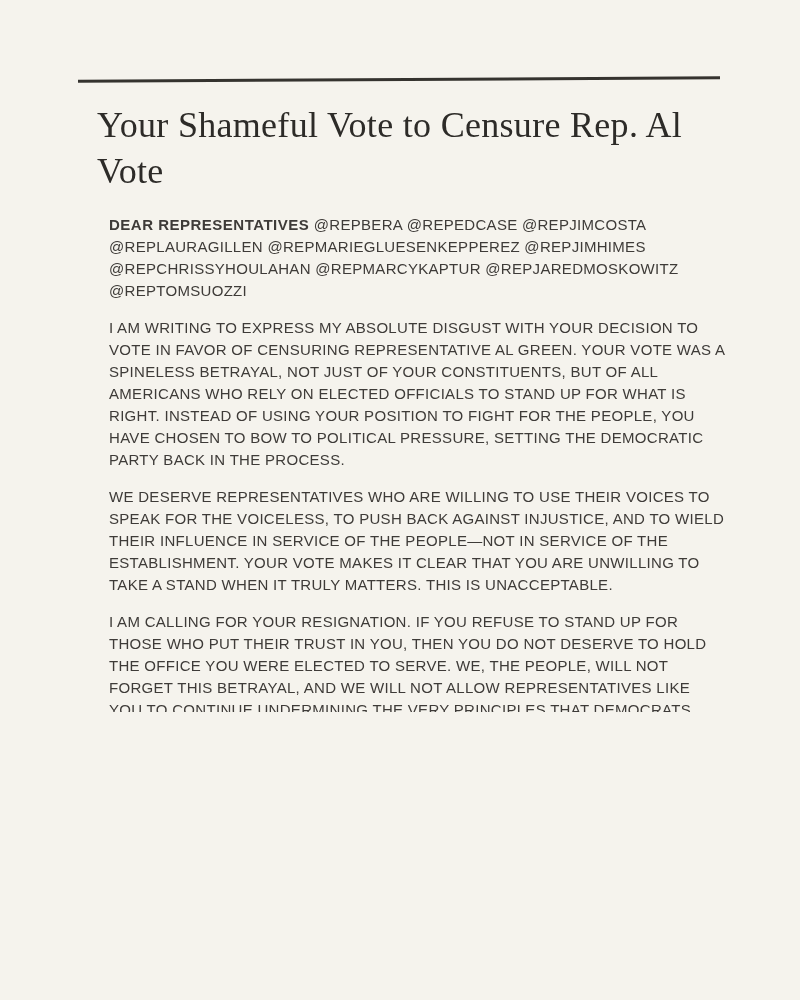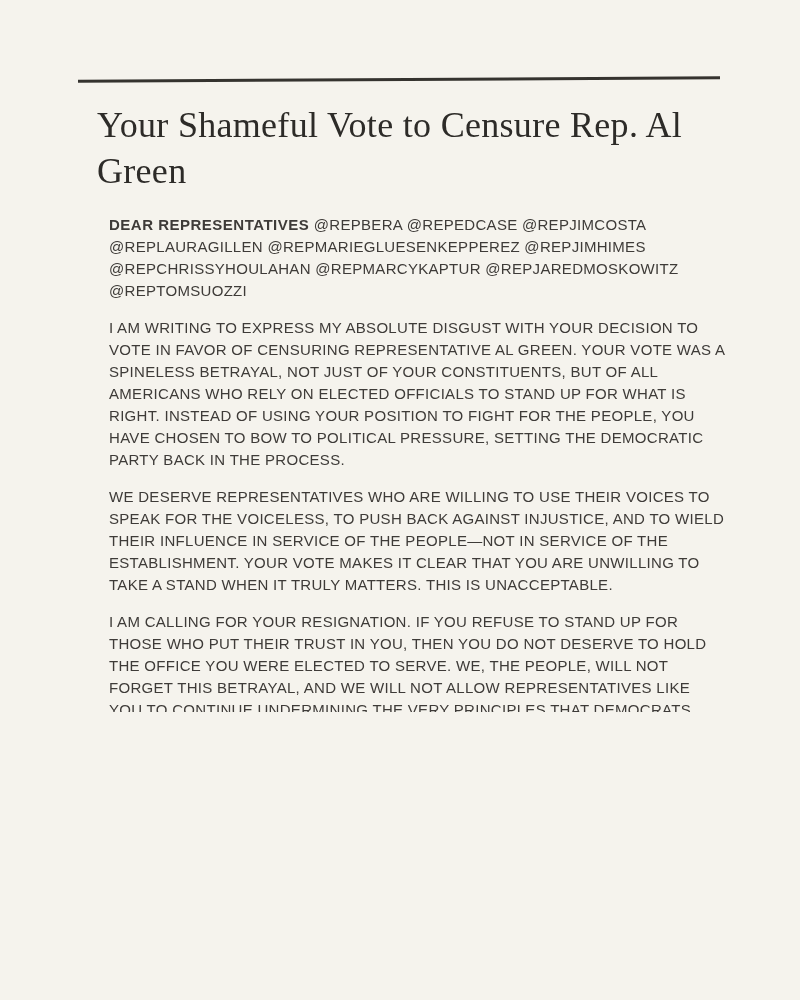--- a/index.html
+++ b/index.html
@@ -81,21 +81,21 @@
 <body>
 
 <div class="sheet">
 
   <div class="rule rule-top"></div>
 
   <div class="content">
 
     <div class="title">
       <div>Your Shameful Vote to Censure Rep. Al</div>
-      <div>Green</div>
+      <div>Vote</div>
     </div>
 
     <div class="body-copy">
 
       <p class="salutation">
         <span class="bold-lead">DEAR REPRESENTATIVES</span>
         <span>@REPBERA @REPEDCASE @REPJIMCOSTA @REPLAURAGILLEN @REPMARIEGLUESENKEPPEREZ @REPJIMHIMES @REPCHRISSYHOULAHAN @REPMARCYKAPTUR @REPJAREDMOSKOWITZ @REPTOMSUOZZI</span>
       </p>
 
       <p>I AM WRITING TO EXPRESS MY ABSOLUTE DISGUST WITH YOUR DECISION TO VOTE IN FAVOR OF CENSURING REPRESENTATIVE AL GREEN. YOUR VOTE WAS A SPINELESS BETRAYAL, NOT JUST OF YOUR CONSTITUENTS, BUT OF ALL AMERICANS WHO RELY ON ELECTED OFFICIALS TO STAND UP FOR WHAT IS RIGHT. INSTEAD OF USING YOUR POSITION TO FIGHT FOR THE PEOPLE, YOU HAVE CHOSEN TO BOW TO POLITICAL PRESSURE, SETTING THE DEMOCRATIC PARTY BACK IN THE PROCESS.</p>

